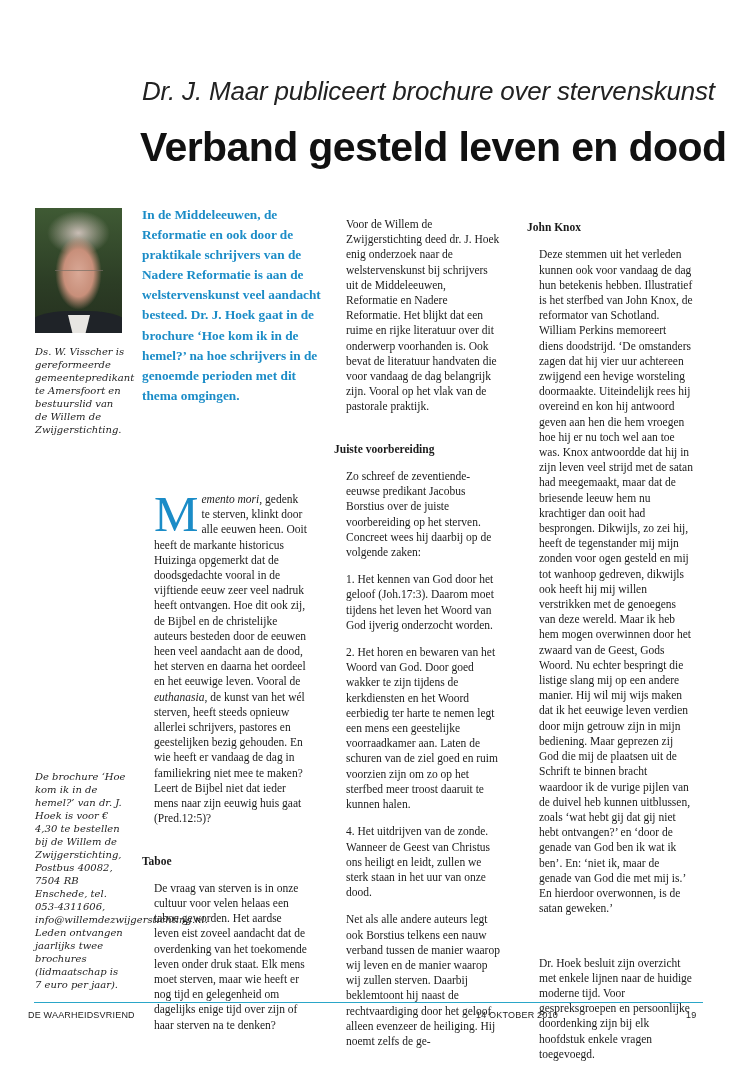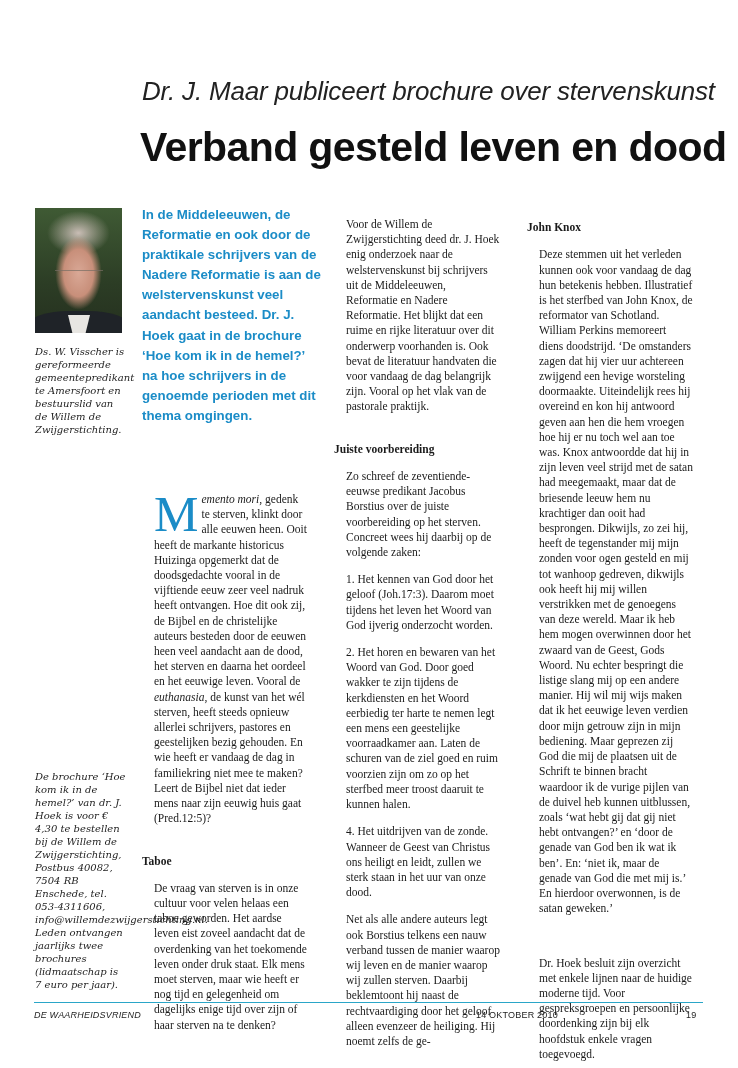--- a/index.html
+++ b/index.html
@@ -43,21 +43,21 @@
     .caption {
       position: absolute; left: 35px; width: 92px;
       font-family: "DejaVu Serif", serif; font-style: italic;
       font-size: 10px; line-height: 13px; color: #222;
     }
     .caption.author { top: 345px; }
     .caption.order { top: 770px; }
 
     .intro {
       position: absolute; left: 142px; top: 205px; width: 180px;
-      font-family: Liberation Sans, sans-serif;
+      font-family: Liberation Serif, serif;
       font-weight: bold; font-size: 13.3px; line-height: 20.1px;
       color: #1b8cc7;
     }
 
     .col {
       position: absolute; width: 178px;
       font-family: "Liberation Serif", "DejaVu Serif", serif;
       font-size: 11.5px; line-height: 15.2px; color: #1a1a1a;
     }
     .col p { margin: 12px; }
@@ -78,21 +78,21 @@
 
     .rule {
       position: absolute; left: 34px; top: 1002px; width: 669px; height: 1px;
       background: #2aa6c8;
     }
     .footer {
       position: absolute; top: 1010px;
       font-family: "Liberation Sans", "DejaVu Sans", sans-serif;
       font-size: 9px; color: #222; letter-spacing: 0.2px; white-space: nowrap;
     }
-    .footer.pub { left: 34px; font-style: italic; }
+    .footer.pub { left: 28px; }
     .footer.date { left: 476px; }
     .footer.page { left: 686px; text-align: center; }
   </style>
 </head>
 <body>
 
 <div class="kicker">Dr. J. Maar publiceert brochure over stervenskunst</div>
 <h1 class="headline">Verband gesteld leven en dood</h1>
 
 <div class="photo" title="Portret van Ds. W. Visscher">

